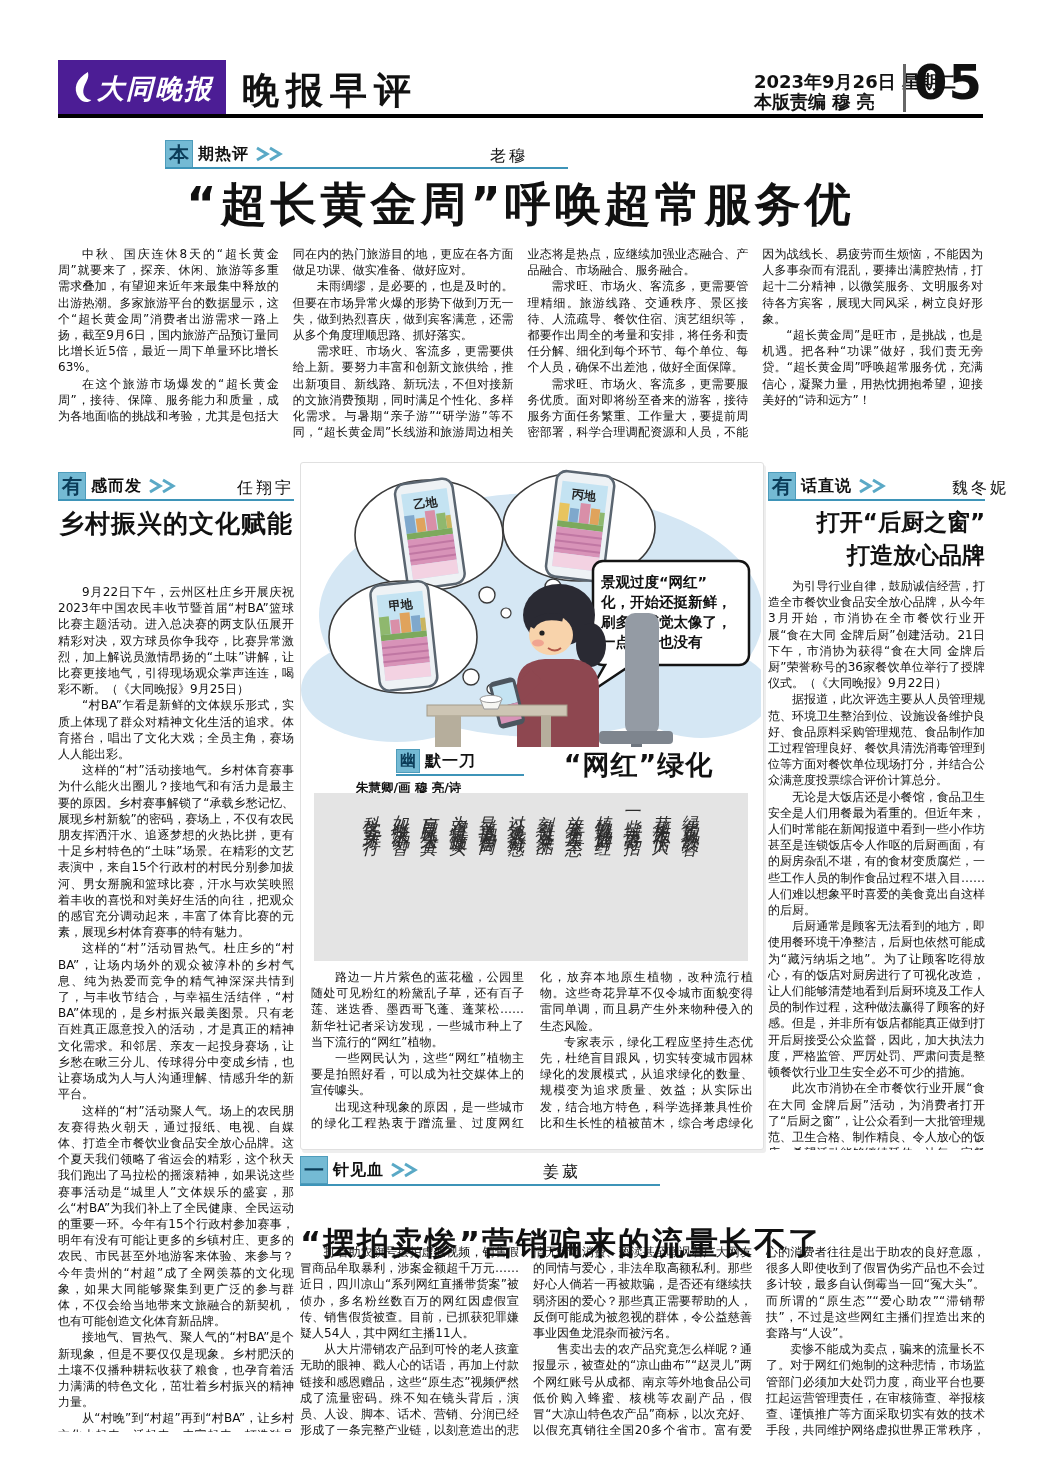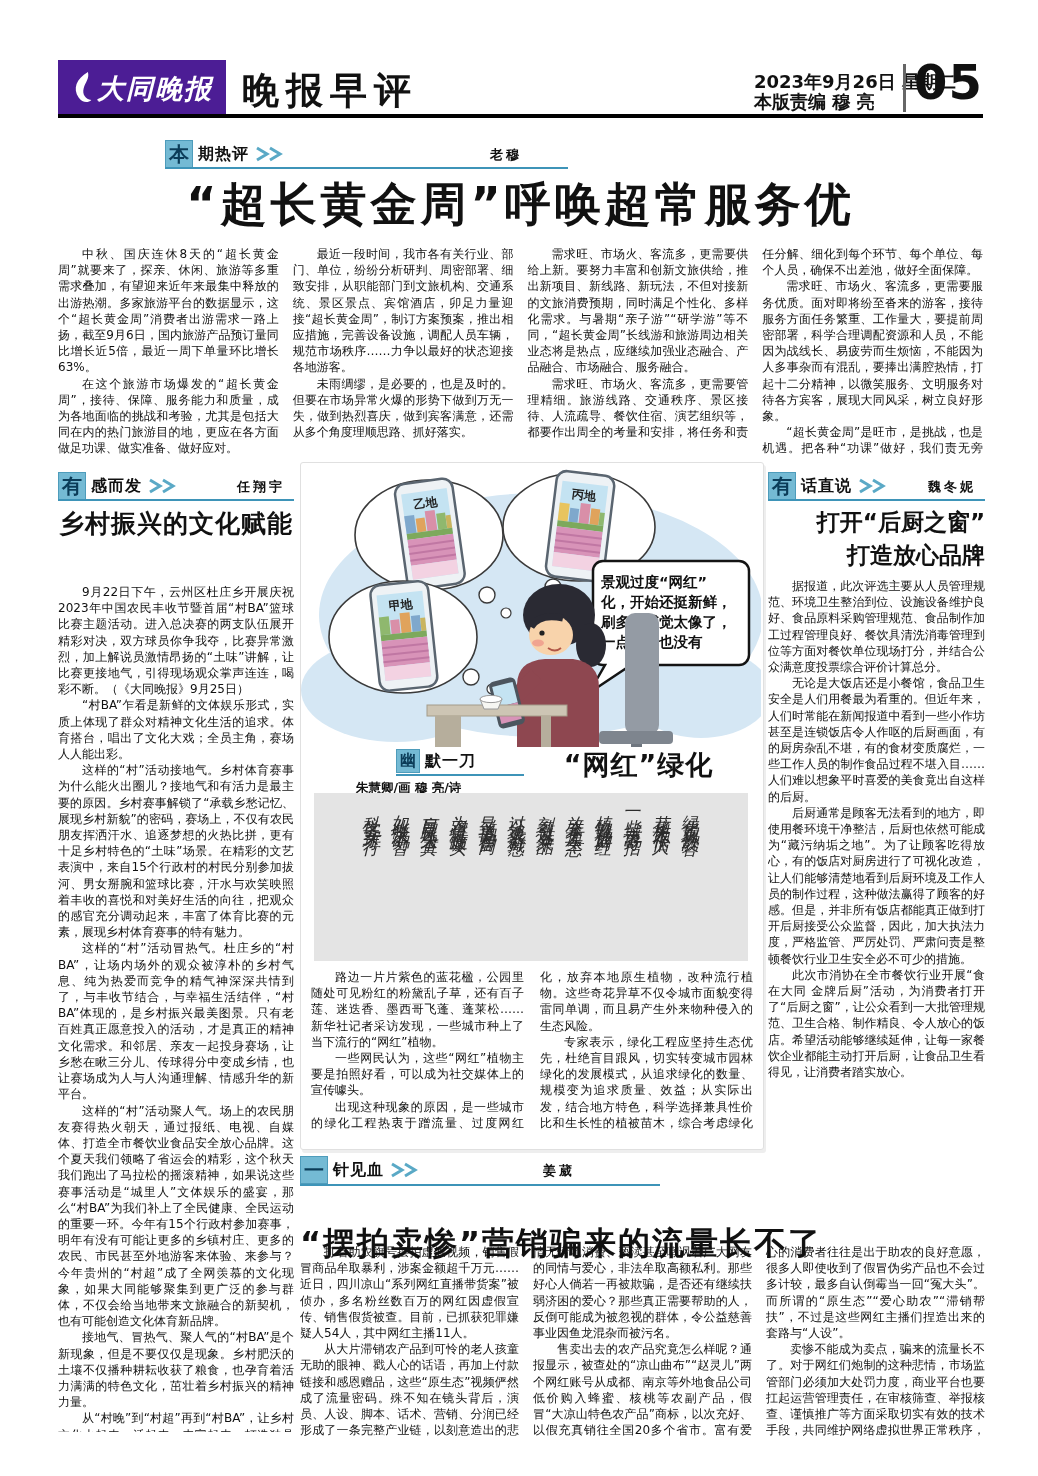--- a/index.html
+++ b/index.html
@@ -15,21 +15,21 @@
   .header-meta{left:754px;top:72px;font-size:18px;line-height:20px;font-weight:bold;}
   .header-divider{left:903px;top:64px;width:3px;height:48px;background:#666;}
   .page-num{left:914px;top:54px;font-size:48px;font-weight:bold;letter-spacing:1px;}
   .header-rule{left:58px;top:114px;width:925px;height:4px;background:#000;}
   
   .tag-row{display:flex;align-items:center;gap:5px;}
   .tag-box{display:inline-block;width:26px;height:26px;background:#74bad4;color:#0b3c58;
            border:1px solid #4e9cbb;font-size:20px;font-weight:bold;text-align:center;line-height:26px;}
   .tag-box.small{width:22px;height:22px;font-size:16px;line-height:22px;}
   .tag-rest{font-size:16px;font-weight:bold;letter-spacing:1px;}
-  .tag-author{font-size:13px;font-weight:bold;letter-spacing:3px;}
+  .tag-author{font-size:16px;font-weight:normal;letter-spacing:3px;}
   .tag-underline{height:2px;background:#3e94b8;}
   
   .headline-main{left:58px;top:174px;width:925px;text-align:center;font-size:46px;
                  font-weight:900;letter-spacing:4px;white-space:nowrap;}
   .body-text{font-size:12px;line-height:16.2px;text-align:justify;overflow:hidden;}
   .body-text p{margin:0;text-indent:2em;}
   .main-body{left:58px;top:246px;width:925px;height:216px;column-count:4;column-gap:14px;}
   .left-title{left:58px;top:506px;width:236px;text-align:center;font-size:25px;font-weight:900;
               line-height:35px;letter-spacing:1px;}
   .left-body{left:58px;top:584px;width:236px;height:848px;}
@@ -78,21 +78,20 @@
   <svg width="32" height="18" viewBox="0 0 32 18">
     <path d="M3,3 L13,9 L3,15 M16,3 L26,9 L16,15" stroke="#5aa9c6" stroke-width="3" fill="none"></path>
   </svg>
 </div>
 <div class="abs tag-author" style="left:490px;top:146px;">老穆</div>
 <div class="abs tag-underline" style="left:165px;top:167px;width:403px;"></div>
 <div class="abs headline-main">“超长黄金周”呼唤超常服务优</div>
 <div class="abs body-text main-body">
   <p>中秋、国庆连休8天的“超长黄金周”就要来了，探亲、休闲、旅游等多重需求叠加，有望迎来近年来最集中释放的出游热潮。多家旅游平台的数据显示，这个“超长黄金周”消费者出游需求一路上扬，截至9月6日，国内旅游产品预订量同比增长近5倍，最近一周下单量环比增长63%。</p>
   <p>在这个旅游市场爆发的“超长黄金周”，接待、保障、服务能力和质量，成为各地面临的挑战和考验，尤其是包括大同在内的热门旅游目的地，更应在各方面做足功课、做实准备、做好应对。</p>
-  <p>最近一段时间，我市各有关行业、部门、单位，纷纷分析研判、周密部署、细致安排，从职能部门到文旅机构、交通系统、景区景点、宾馆酒店，卯足力量迎接“超长黄金周”，制订方案预案，推出相应措施，完善设备设施，调配人员车辆，规范市场秩序……力争以最好的状态迎接各地游客。</p>
   <p>未雨绸缪，是必要的，也是及时的。但要在市场异常火爆的形势下做到万无一失，做到热烈喜庆，做到宾客满意，还需从多个角度理顺思路、抓好落实。</p>
   <p>需求旺、市场火、客流多，更需要供给上新。要努力丰富和创新文旅供给，推出新项目、新线路、新玩法，不但对接新的文旅消费预期，同时满足个性化、多样化需求。与暑期“亲子游”“研学游”等不同，“超长黄金周”长线游和旅游周边相关业态将是热点，应继续加强业态融合、产品融合、市场融合、服务融合。</p>
   <p>需求旺、市场火、客流多，更需要管理精细。旅游线路、交通秩序、景区接待、人流疏导、餐饮住宿、演艺组织等，都要作出周全的考量和安排，将任务和责任分解、细化到每个环节、每个单位、每个人员，确保不出差池，做好全面保障。</p>
   <p>需求旺、市场火、客流多，更需要服务优质。面对即将纷至沓来的游客，接待服务方面任务繁重、工作量大，要提前周密部署，科学合理调配资源和人员，不能因为战线长、易疲劳而生烦恼，不能因为人多事杂而有混乱，要捧出满腔热情，打起十二分精神，以微笑服务、文明服务对待各方宾客，展现大同风采，树立良好形象。</p>
   <p>“超长黄金周”是旺市，是挑战，也是机遇。把各种“功课”做好，我们责无旁贷。“超长黄金周”呼唤超常服务优，充满信心，凝聚力量，用热忱拥抱希望，迎接美好的“诗和远方”！</p>
 </div>
 
 <div class="abs tag-row" style="left:58px;top:472px;">
   <span class="tag-box">有</span>
   <span class="tag-rest">感而发</span>
@@ -260,27 +259,28 @@
   </div>
 </div>
 
 <div class="abs tag-row" style="left:768px;top:472px;">
   <span class="tag-box">有</span>
   <span class="tag-rest">话直说</span>
   <svg width="32" height="18" viewBox="0 0 32 18">
     <path d="M3,3 L13,9 L3,15 M16,3 L26,9 L16,15" stroke="#5aa9c6" stroke-width="3" fill="none"></path>
   </svg>
 </div>
-<div class="abs tag-author" style="left:928px;top:478px;">魏冬妮</div>
+<div class="abs tag-author" style="left:952px;top:478px;">魏冬妮</div>
 <div class="abs tag-underline" style="left:768px;top:499px;width:217px;"></div>
 <div class="abs right-title">
   <div>打开“后厨之窗”</div>
   <div>打造放心品牌</div>
 </div>
 <div class="abs body-text right-body">
+  <p>为引导行业自律，鼓励诚信经营，打造全市餐饮业食品安全放心品牌，从今年3月开始，市消协在全市餐饮行业开展“食在大同 金牌后厨”创建活动。21日下午，市消协为获得“食在大同 金牌后厨”荣誉称号的36家餐饮单位举行了授牌仪式。（《大同晚报》9月22日）</p>
   <p>据报道，此次评选主要从人员管理规范、环境卫生整治到位、设施设备维护良好、食品原料采购管理规范、食品制作加工过程管理良好、餐饮具清洗消毒管理到位等方面对餐饮单位现场打分，并结合公众满意度投票综合评价计算总分。</p>
   <p>无论是大饭店还是小餐馆，食品卫生安全是人们用餐最为看重的。但近年来，人们时常能在新闻报道中看到一些小作坊甚至是连锁饭店令人作呕的后厨画面，有的厨房杂乱不堪，有的食材变质腐烂，一些工作人员的制作食品过程不堪入目……人们难以想象平时喜爱的美食竟出自这样的后厨。</p>
   <p>后厨通常是顾客无法看到的地方，即使用餐环境干净整洁，后厨也依然可能成为“藏污纳垢之地”。为了让顾客吃得放心，有的饭店对厨房进行了可视化改造，让人们能够清楚地看到后厨环境及工作人员的制作过程，这种做法赢得了顾客的好感。但是，并非所有饭店都能真正做到打开后厨接受公众监督，因此，加大执法力度，严格监管、严厉处罚、严肃问责是整顿餐饮行业卫生安全必不可少的措施。</p>
   <p>此次市消协在全市餐饮行业开展“食在大同 金牌后厨”活动，为消费者打开了“后厨之窗”，让公众看到一大批管理规范、卫生合格、制作精良、令人放心的饭店。希望活动能够继续延伸，让每一家餐饮企业都能主动打开后厨，让食品卫生看得见，让消费者踏实放心。</p>
 </div>
 
 <div class="abs tag-row" style="left:300px;top:1156px;">
   <span class="tag-box">一</span>
   <span class="tag-rest">针见血</span>
   <svg width="32" height="18" viewBox="0 0 32 18">

